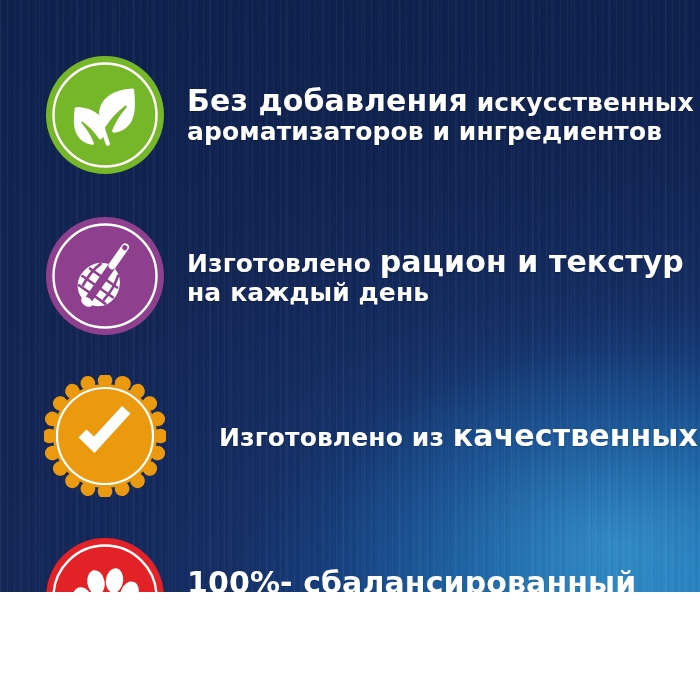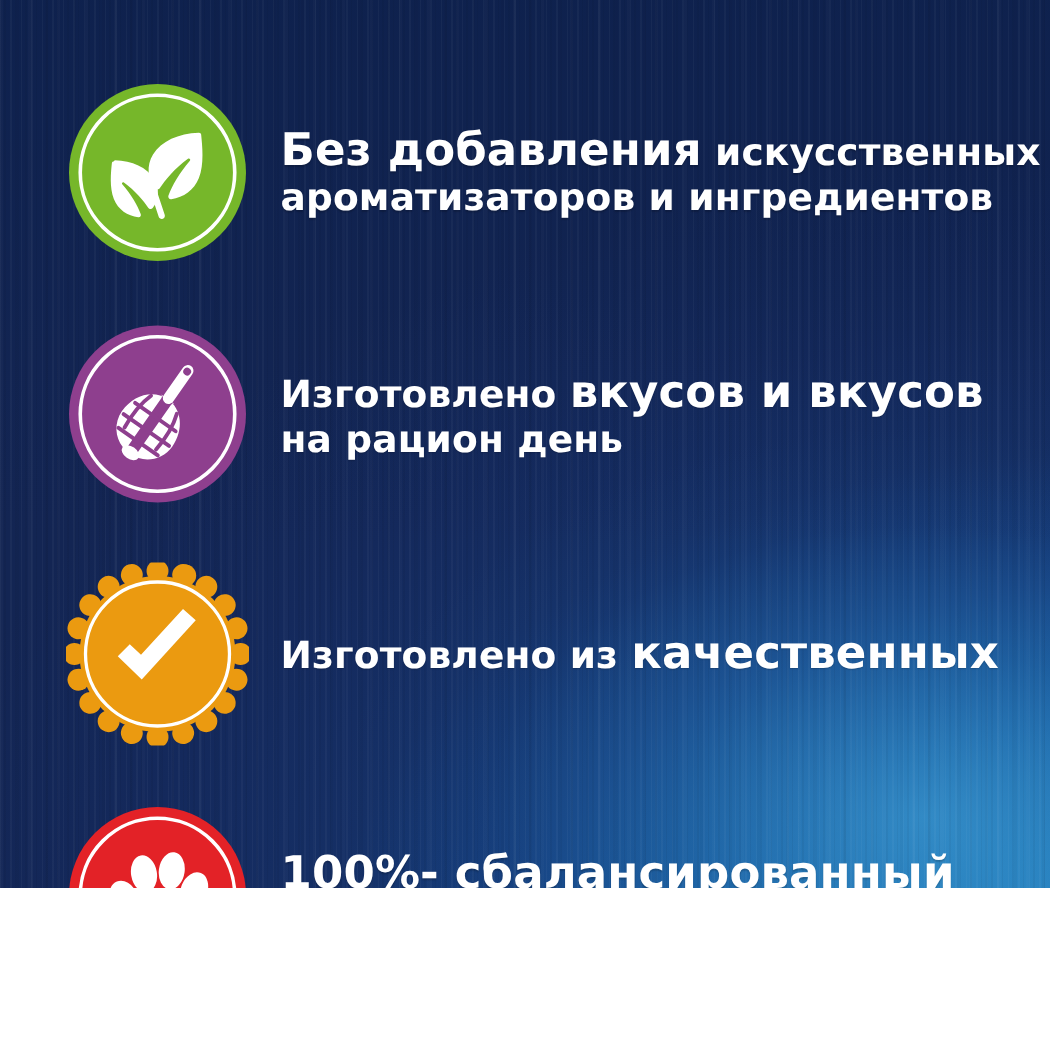--- a/index.html
+++ b/index.html
@@ -93,21 +93,21 @@
   .row {
     position: absolute;
     left: 0;
     width: 700px;
     height: 142px;
     display: flex;
     align-items: center;
   }
   .row-0 { top: 44px; }
   .row-1 { top: 205px; }
-  .row-2 { top: 365px; }
+  .row-2 { top: 365px; gap: 32px; }
   .row-3 { top: 526px; }
 
   .badge {
     position: relative;
     width: 122px;
     height: 122px;
     margin-left: 44px;
     flex: 0 0 122px;
   }
   .badge svg { display: block; width: 122px; height: 122px; }
@@ -181,22 +181,22 @@
               <path d="M71.5 53.5c2.6 7.5 3.4 17 2.3 27.5"></path>
               <path d="M44.5 63.5h33"></path>
               <path d="M42.5 74h37"></path>
               <path d="M45 83.5h32"></path>
             </g>
             <ellipse cx="61" cy="92.5" rx="6.4" ry="4.2" fill="#ffffff"></ellipse>
           </g>
         </svg>
       </div>
       <div class="row-text">
-        <span class="line line-0"><span class="tx-small">Изготовлено </span><span class="tx-big">вкусов и вкусов</span></span>
-        <span class="line line-1 tx-small">на рацион день</span>
+        <span class="line line-0"><span class="tx-small">Изготовлено </span><span class="tx-big">рацион и текстур</span></span>
+        <span class="line line-1 tx-small">на каждый день</span>
       </div>
     </li>
 
     <li class="row row-2">
       <div class="badge">
         <svg viewBox="0 0 122 122" xmlns="http://www.w3.org/2000/svg" aria-hidden="true">
           <g fill="#eb9a10">
             <circle cx="61" cy="61" r="52"></circle>
             <g>
               <circle cx="61" cy="5.6" r="7.3"></circle>

